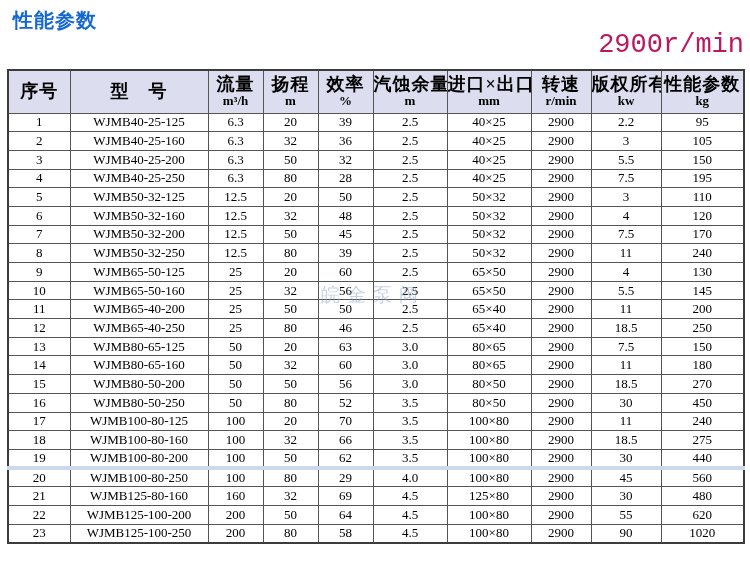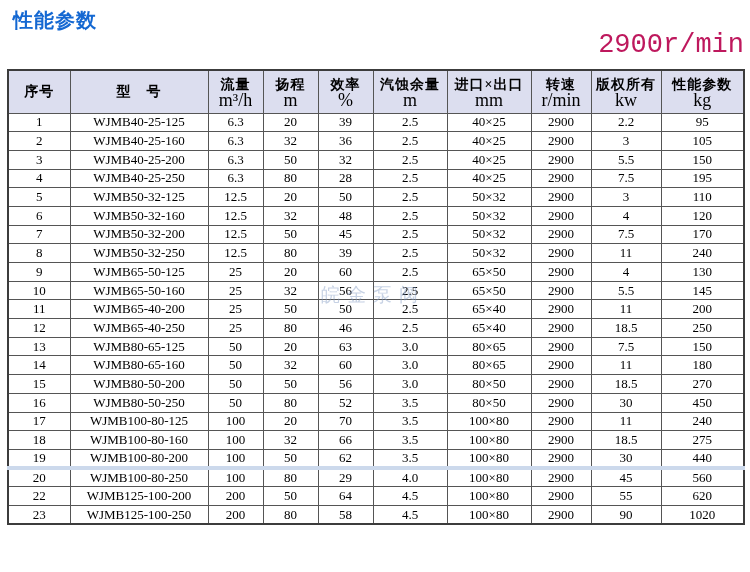--- a/index.html
+++ b/index.html
@@ -47,29 +47,29 @@
     vertical-align: middle;
     padding: 0;
     overflow: hidden;
   }
   table.perf thead th {
     background: #dcdeef;
     height: 43px;
     color: #000000;
   }
   .th-label {
-    font-size: 14px;
+    font-size: 18px;
     font-weight: bold;
     line-height: 17px;
     letter-spacing: 1px;
     white-space: pre;
   }
   .th-unit {
-    font-size: 18px;
-    font-weight: normal;
+    font-size: 13px;
+    font-weight: bold;
     line-height: 15px;
   }
   table.perf tbody td {
     height: 18.7px;
     font-size: 13px;
     line-height: 14px;
     color: #000000;
     white-space: nowrap;
   }
   tr.section-break td {
@@ -387,20 +387,32 @@
           <td>100</td>
           <td>80</td>
           <td>29</td>
           <td>4.0</td>
           <td>100×80</td>
           <td>2900</td>
           <td>45</td>
           <td>560</td>
         </tr>
         <tr>
+          <td>21</td>
+          <td>WJMB125-80-160</td>
+          <td>160</td>
+          <td>32</td>
+          <td>69</td>
+          <td>4.5</td>
+          <td>125×80</td>
+          <td>2900</td>
+          <td>30</td>
+          <td>480</td>
+        </tr>
+        <tr>
           <td>22</td>
           <td>WJMB125-100-200</td>
           <td>200</td>
           <td>50</td>
           <td>64</td>
           <td>4.5</td>
           <td>100×80</td>
           <td>2900</td>
           <td>55</td>
           <td>620</td>

